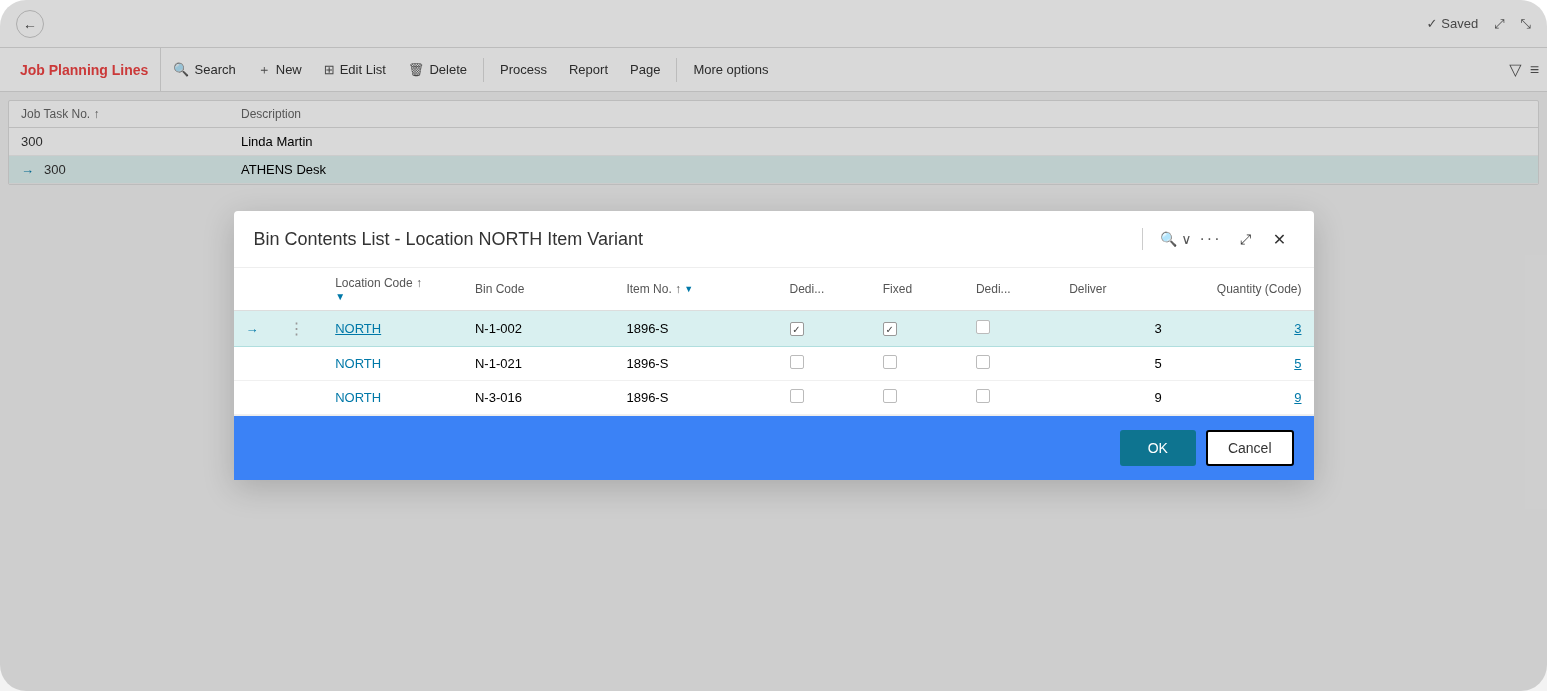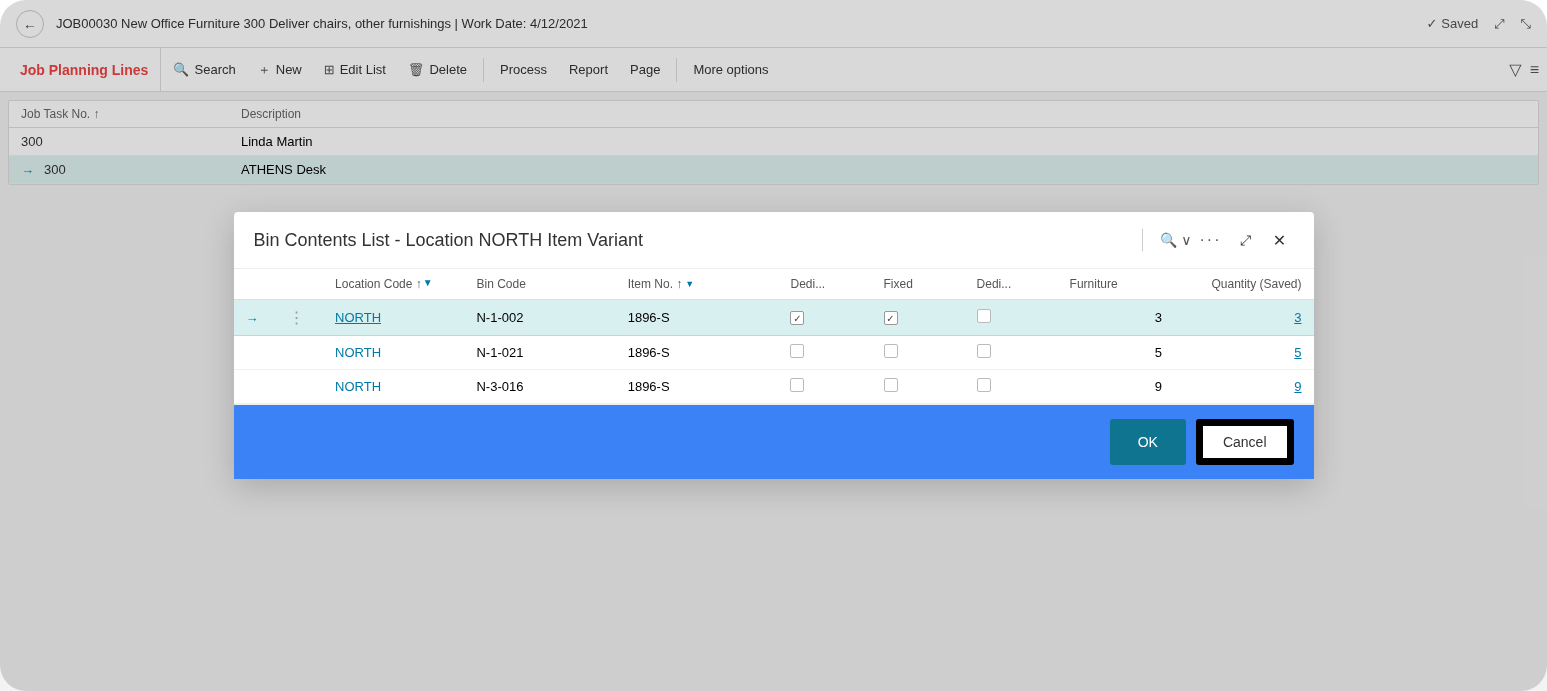--- a/index.html
+++ b/index.html
@@ -340,39 +340,39 @@
       border-radius: 3px;
       padding: 8px 28px;
       font-size: 14px;
       cursor: pointer;
       font-weight: 500;
     }
 
     .btn-cancel {
       background: #fff;
       color: #333;
-      border: 7px solid #000000;
+      border: 2px solid #000000;
       border-radius: 3px;
       padding: 8px 20px;
       font-size: 14px;
       cursor: pointer;
     }
 
     .col-location { width: 120px; }
     .col-bin { width: 130px; }
     .col-item { width: 140px; }
     .col-defa { width: 80px; }
     .col-fixed { width: 80px; }
     .col-dedi { width: 80px; }
     .col-qty { width: 100px; }
     .col-qtybase { width: 120px; }
 
     .th-with-filter {
       display: flex;
-      flex-direction: row;
+      flex-direction: column;
       gap: 1px;
     }
 
     .filter-row-icon {
       font-size: 10px;
       color: #0078a8;
     }
 
     .description-col {
       min-width: 150px;
@@ -382,21 +382,20 @@
 </head>
 <body>
 
 <div class="bg-page">
 
   <div class="top-bar">
     <div class="top-bar-left">
       <div class="back-btn">
         <span>←</span>
       </div>
-      <span class="page-title-text">JOB00030 New Office Furniture 300 Deliver chairs, other furnishings | Work Date: 4/12/2021</span>
     </div>
     <div class="top-bar-right">
       <div class="saved-indicator">
         <span>✓</span>
         <span>Saved</span>
       </div>
       <span>⤢</span>
       <span>⤡</span>
     </div>
   </div>
@@ -495,22 +494,22 @@
                 <span class="filter-row-icon">▼</span>
               </div>
             </th>
             <th class="col-bin">Bin Code</th>
             <th class="col-item">
               <span class="th-filter">Item No. ↑ <span class="filter-icon">▼</span></span>
             </th>
             <th class="col-defa">Dedi...</th>
             <th class="col-fixed">Fixed</th>
             <th class="col-dedi">Dedi...</th>
-            <th class="col-qty">Furniture</th>
-            <th class="col-qtybase">Quantity (Saved)</th>
+            <th class="col-qty">Deliver</th>
+            <th class="col-qtybase">Quantity (Code)</th>
           </tr>
         </thead>
         <tbody id="modal-table-body">
         <tr class="selected-row">
               <td style="width: 30px;"><span style="color:#0078a8; font-weight:bold;">→</span></td>
               <td style="width: 24px;"><span style="color:#999; cursor:pointer; font-size:16px;">⋮</span></td>
               <td><span class="link-cell">NORTH</span></td>
               <td>N-1-002</td>
               <td>1896-S</td>
               <td><div class="cb checked"></div></td>

